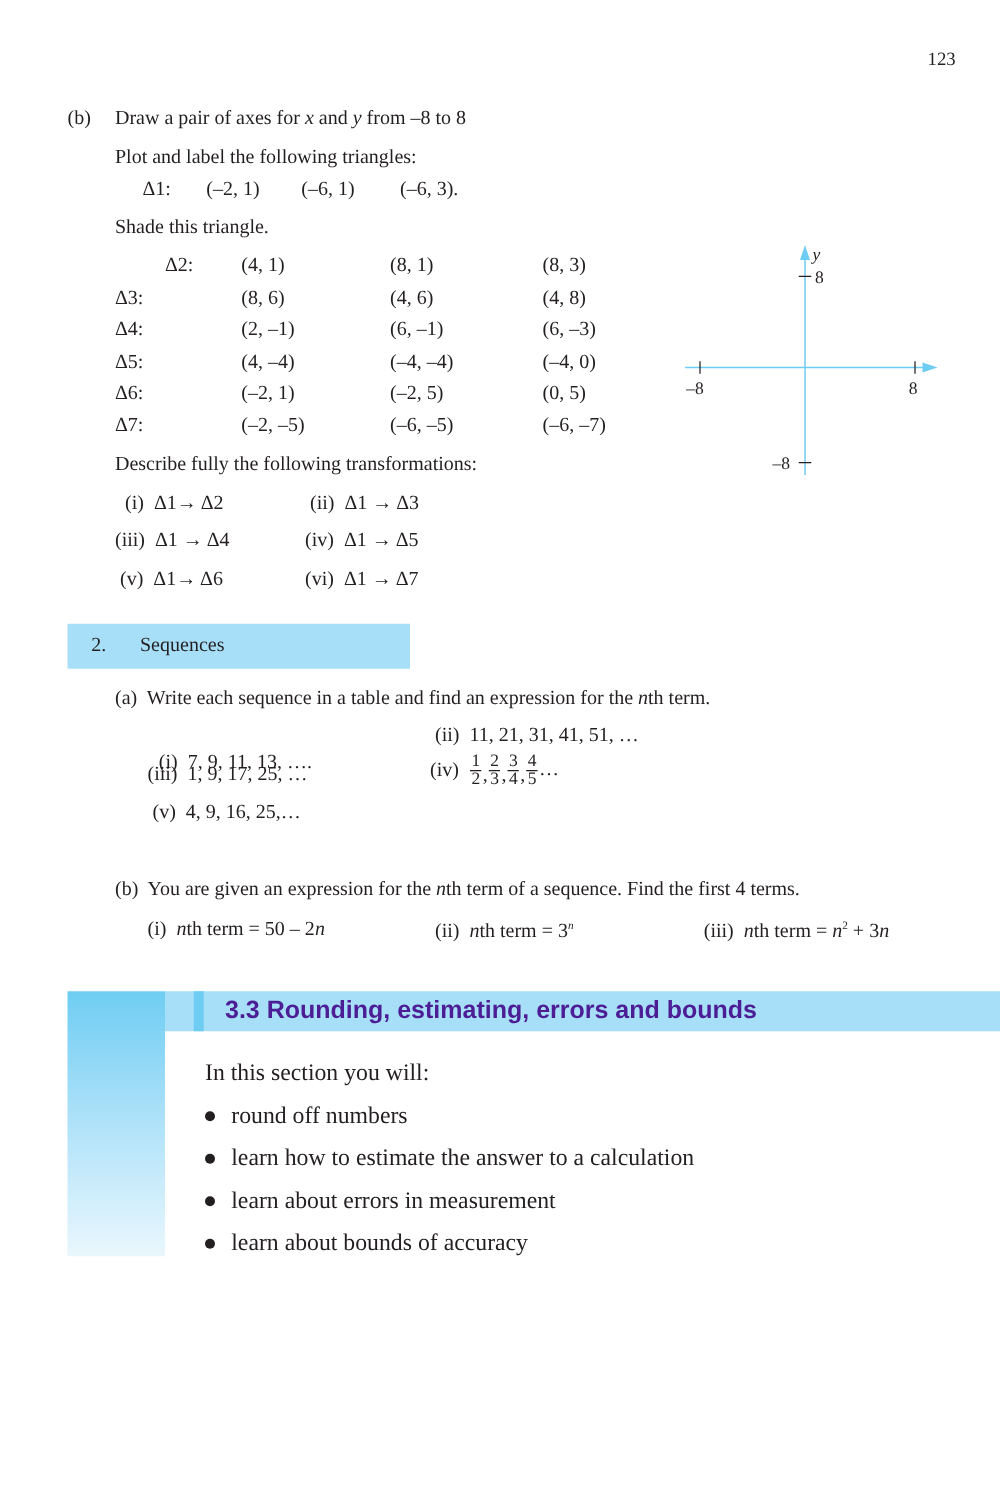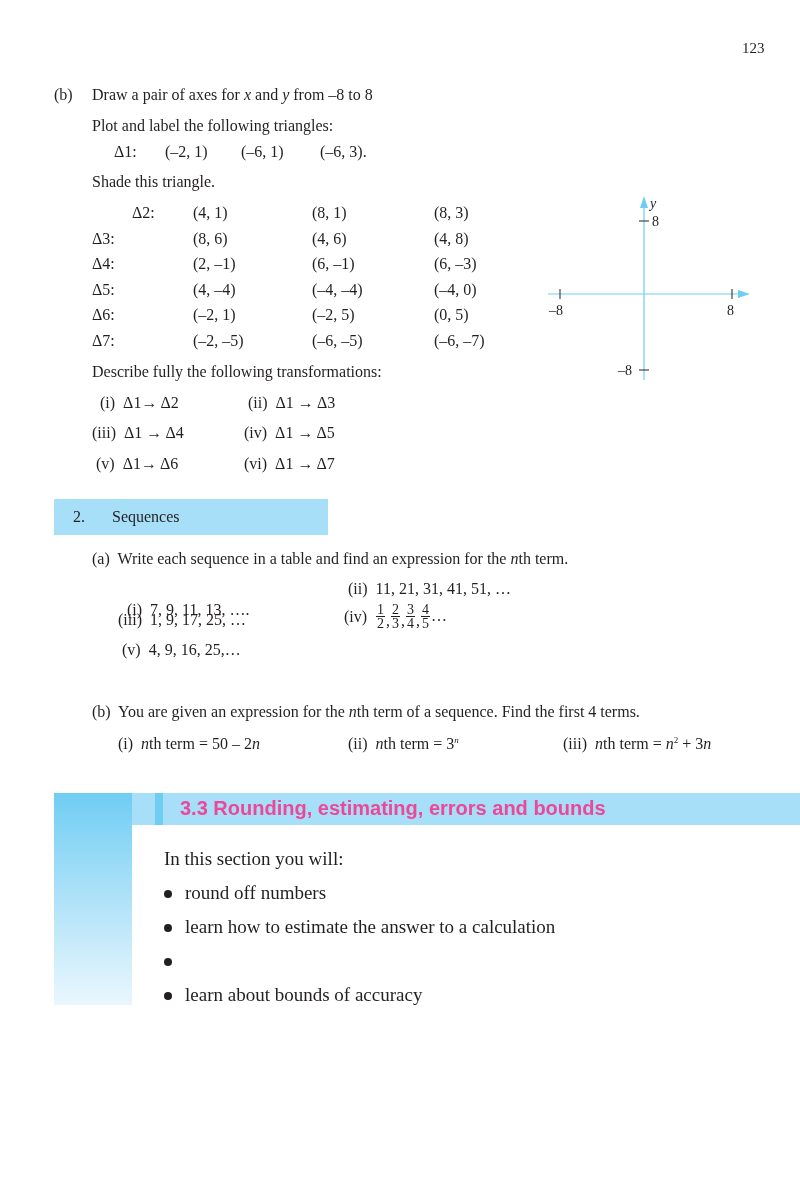--- a/index.html
+++ b/index.html
@@ -12,21 +12,21 @@
   .frac { display: inline-block; vertical-align: middle; text-align: center; font-size: 14px; line-height: 13px; margin: 0 1px; }
   .frac span { display: block; }
   .frac .num { border-bottom: 1px solid #231f20; padding: 0 1px; }
   .seq-header { left: 54px; top: 499px; width: 274px; height: 36px; background: #a7dff8; }
   .seq-header .num { position: absolute; left: 19px; top: 9px; font-size: 16px; }
   .seq-header .lbl { position: absolute; left: 58px; top: 9px; font-size: 16px; }
   .sec-left { left: 54px; top: 793px; width: 78px; height: 212px;
               background: linear-gradient(to bottom, #6fcdf3 0%, #a9e0f8 45%, #eaf7fd 100%); }
   .sec-bar { left: 132px; top: 793px; width: 668px; height: 32px; background: #a7dff8; }
   .sec-accent { left: 155px; top: 793px; width: 8px; height: 32px; background: #6fcdf3; }
-  .sec-title { left: 180px; top: 797px; font-family: "Liberation Sans", "DejaVu Sans", sans-serif; font-weight: bold; font-size: 20px; color: #ec4899; }
+  .sec-title { left: 180px; top: 797px; font-family: "Liberation Sans", "DejaVu Sans", sans-serif; font-weight: bold; font-size: 20px; color: #4c1d95; }
   .intro { font-size: 19px; }
   .bullet { display: inline-block; width: 8px; height: 8px; border-radius: 50%; background: #231f20; margin-right: 13px; vertical-align: middle; position: relative; top: -1px; }
   svg text { font-family: "Liberation Serif", "DejaVu Serif", serif; }
 </style>
 </head>
 <body>
 
 <div class="abs page-num">123</div>
 
 <div class="abs t16" style="left:54px; top:86px;">(b)</div>
@@ -114,15 +114,15 @@
 
 <div class="abs sec-left"></div>
 <div class="abs sec-bar"></div>
 <div class="abs sec-accent"></div>
 <div class="abs sec-title">3.3  Rounding, estimating, errors and bounds</div>
 
 <div class="abs intro" style="left:164px; top:848px;">In this section you will:</div>
 <div id="bullets">
     <div class="abs intro" style="left: 164px; top: 882px;"><span class="bullet"></span><span>round off numbers</span></div>
     <div class="abs intro" style="left: 164px; top: 916px;"><span class="bullet"></span><span>learn how to estimate the answer to a calculation</span></div>
-    <div class="abs intro" style="left: 164px; top: 950px;"><span class="bullet"></span></div>
+    <div class="abs intro" style="left: 164px; top: 950px;"><span class="bullet"></span><span>learn about errors in measurement</span></div>
     <div class="abs intro" style="left: 164px; top: 984px;"><span class="bullet"></span><span>learn about bounds of accuracy</span></div>
   </div>
 
 </body></html>

